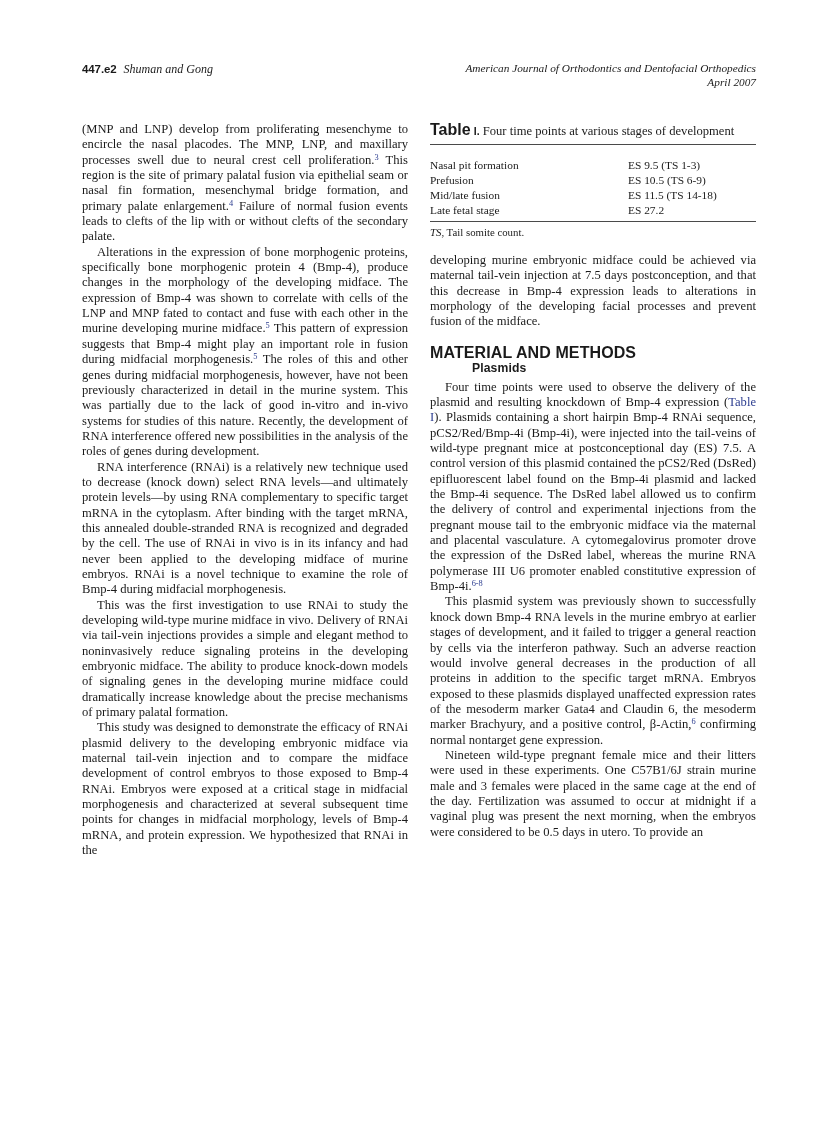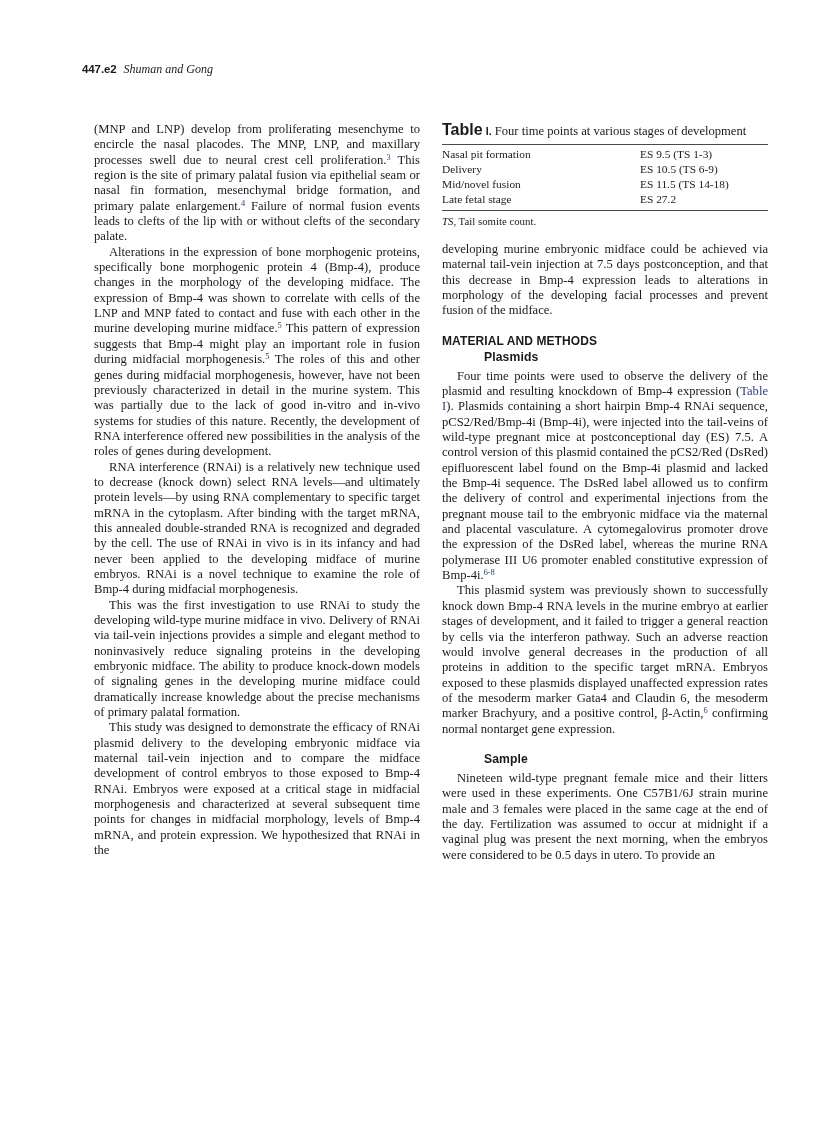--- a/index.html
+++ b/index.html
@@ -52,21 +52,21 @@
     text-align: right;
     font-style: italic;
     font-size: 11.3px;
     line-height: 13.5px;
     white-space: nowrap;
   }
 
   
   .columns {
     position: absolute;
-    left: 94px;
+    left: 82px;
     top: 122px;
     width: 674px;
     height: 930px;
   }
   .col {
     position: absolute;
     top: 0;
     width: 326px;
   }
   .col-left  { left: 0px; }
@@ -91,21 +91,21 @@
   }
   sup.cite { color: #2b3c8f; }
   a.xref, .xref {
     color: #2b3c8f;
     text-decoration: none;
   }
 
   h2.section {
     font-family: "Liberation Sans", sans-serif;
     font-weight: bold;
-    font-size: 12px;
+    font-size: 16px;
     line-height: 15px;
     margin: 15px 0 0 0;
     letter-spacing: 0.1px;
   }
   h3.subsection {
     font-family: "Liberation Sans", sans-serif;
     font-weight: bold;
     font-size: 12.2px;
     line-height: 15px;
     margin: 1px 0 4px 0;
@@ -134,21 +134,21 @@
     font-weight: bold;
     font-size: 10.5px;
   }
   table.data {
     width: 100%;
     border-collapse: collapse;
     font-size: 11.4px;
     line-height: 14.2px;
   }
   table.data tbody tr:first-child td {
-    padding-top: 1px;
+    padding-top: 12px;
   }
   table.data td {
     padding: 0.4px 0;
     vertical-align: top;
   }
   table.data td.val {
     text-align: left;
     width: 128px;
     margin-left: 44px;
   }
@@ -170,20 +170,24 @@
 </style>
 </head>
 <body>
 
 <div class="page">
 
   <div class="runhead">
     <div class="runhead-left">
       <span class="runhead-folio">447.e2</span><span class="runhead-authors">Shuman and Gong</span>
     </div>
+    <div class="runhead-right">
+      <div>American Journal of Orthodontics and Dentofacial Orthopedics</div>
+      <div>April 2007</div>
+    </div>
   </div>
 
   <div class="columns">
 
     <div class="col col-left">
 
       <p class="body"><span>(MNP and LNP) develop from proliferating mesenchyme to encircle the nasal placodes. The MNP, LNP, and maxillary processes swell due to neural crest cell proliferation.</span><sup class="cite">3</sup><span> This region is the site of primary palatal fusion via epithelial seam or nasal fin formation, mesenchymal bridge formation, and primary palate enlargement.</span><sup class="cite">4</sup><span> Failure of normal fusion events leads to clefts of the lip with or without clefts of the secondary palate.</span></p>
 
       <p class="body"><span>Alterations in the expression of bone morphogenic proteins, specifically bone morphogenic protein 4 (Bmp-4), produce changes in the morphology of the developing midface. The expression of Bmp-4 was shown to correlate with cells of the LNP and MNP fated to contact and fuse with each other in the murine developing murine midface.</span><sup class="cite">5</sup><span> This pattern of expression suggests that Bmp-4 might play an important role in fusion during midfacial morphogenesis.</span><sup class="cite">5</sup><span> The roles of this and other genes during midfacial morphogenesis, however, have not been previously characterized in detail in the murine system. This was partially due to the lack of good in-vitro and in-vivo systems for studies of this nature. Recently, the development of RNA interference offered new possibilities in the analysis of the roles of genes during development.</span></p>
 
@@ -202,25 +206,25 @@
 
         <div class="rule-top"></div>
 
         <table class="data">
           <tbody>
             <tr>
               <td>Nasal pit formation</td>
               <td class="val">ES 9.5 (TS 1-3)</td>
             </tr>
             <tr>
-              <td>Delivery</td>
+              <td>Prefusion</td>
               <td class="val">ES 10.5 (TS 6-9)</td>
             </tr>
             <tr>
-              <td>Mid/novel fusion</td>
+              <td>Mid/late fusion</td>
               <td class="val">ES 11.5 (TS 14-18)</td>
             </tr>
             <tr>
               <td>Late fetal stage</td>
               <td class="val">ES 27.2</td>
             </tr>
           </tbody>
         </table>
 
         <div class="rule-bottom"></div>
@@ -230,19 +234,18 @@
 
       <p class="body">developing murine embryonic midface could be achieved via maternal tail-vein injection at 7.5 days postconception, and that this decrease in Bmp-4 expression leads to alterations in morphology of the developing facial processes and prevent fusion of the midface.</p>
 
       <h2 class="section">MATERIAL AND METHODS</h2>
       <h3 class="subsection">Plasmids</h3>
 
       <p class="body indent"><span>Four time points were used to observe the delivery of the plasmid and resulting knockdown of Bmp-4 expression (</span><span class="xref">Table I</span><span>). Plasmids containing a short hairpin Bmp-4 RNAi sequence, pCS2/Red/Bmp-4i (Bmp-4i), were injected into the tail-veins of wild-type pregnant mice at postconceptional day (ES) 7.5. A control version of this plasmid contained the pCS2/Red (DsRed) epifluorescent label found on the Bmp-4i plasmid and lacked the Bmp-4i sequence. The DsRed label allowed us to confirm the delivery of control and experimental injections from the pregnant mouse tail to the embryonic midface via the maternal and placental vasculature. A cytomegalovirus promoter drove the expression of the DsRed label, whereas the murine RNA polymerase III U6 promoter enabled constitutive expression of Bmp-4i.</span><sup class="cite">6-8</sup></p>
 
       <p class="body"><span>This plasmid system was previously shown to successfully knock down Bmp-4 RNA levels in the murine embryo at earlier stages of development, and it failed to trigger a general reaction by cells via the interferon pathway. Such an adverse reaction would involve general decreases in the production of all proteins in addition to the specific target mRNA. Embryos exposed to these plasmids displayed unaffected expression rates of the mesoderm marker Gata4 and Claudin 6, the mesoderm marker Brachyury, and a positive control, β-Actin,</span><sup class="cite">6</sup><span> confirming normal nontarget gene expression.</span></p>
 
-      <h3 class="subsection spaced">Sample</h3>
 
       <p class="body indent">Nineteen wild-type pregnant female mice and their litters were used in these experiments. One C57B1/6J strain murine male and 3 females were placed in the same cage at the end of the day. Fertilization was assumed to occur at midnight if a vaginal plug was present the next morning, when the embryos were considered to be 0.5 days in utero. To provide an</p>
 
     </div>
   </div>
 </div>
 
 </body></html>

